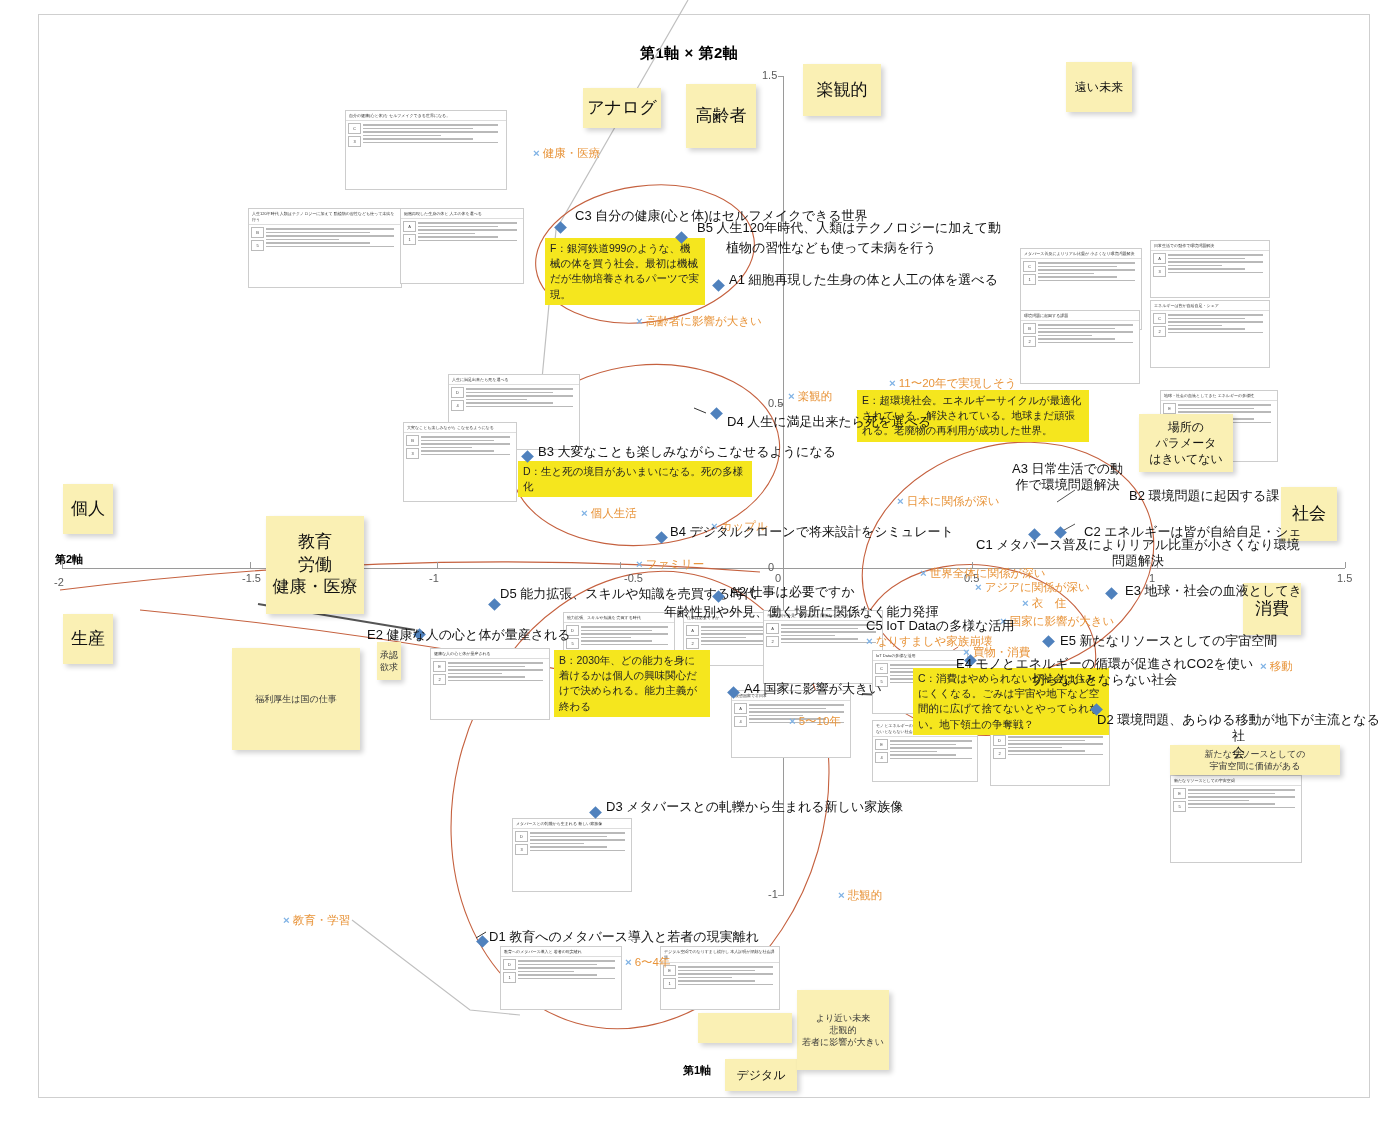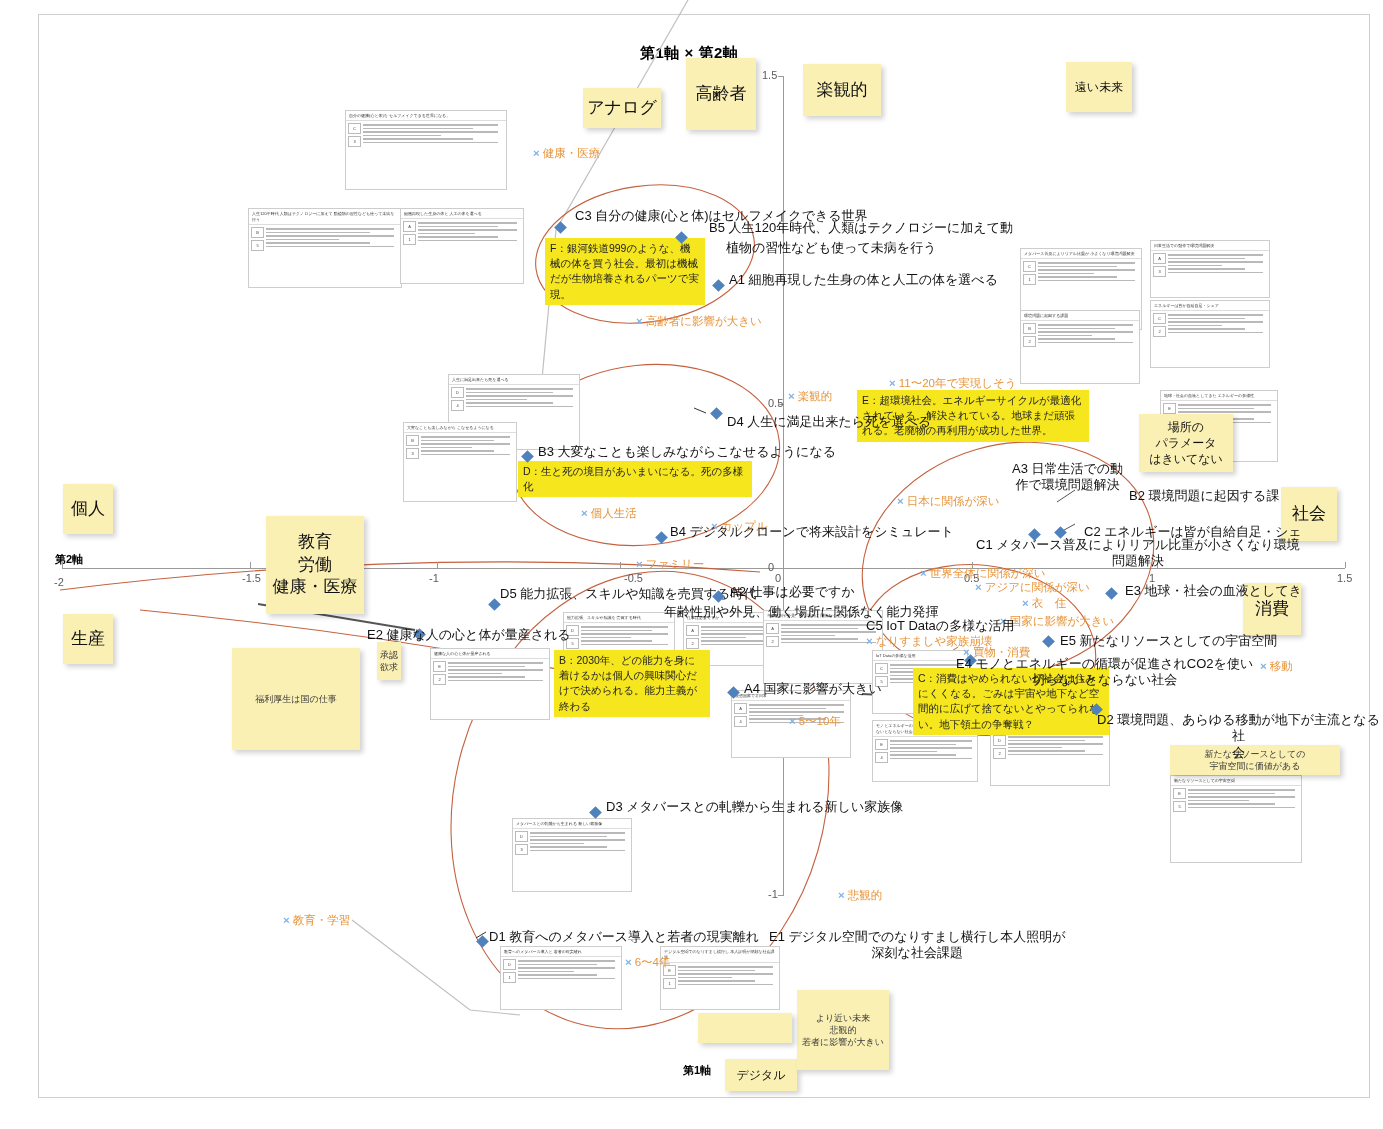--- a/index.html
+++ b/index.html
@@ -484,21 +484,21 @@
     <div class="ticklabel" style="left: 1337px; top: 572px;">1.5</div>
     <div class="tickmark tick-y" style="top: 76px;"></div>
     <div class="ticklabel" style="left: 762px; top: 69px;">1.5</div>
     <div class="tickmark tick-y" style="top: 404px;"></div>
     <div class="ticklabel" style="left: 768px; top: 397px;">0.5</div>
     <div class="tickmark tick-y" style="top: 568px;"></div>
     <div class="ticklabel" style="left: 768px; top: 561px;">0</div>
     <div class="tickmark tick-y" style="top: 895px;"></div>
     <div class="ticklabel" style="left: 768px; top: 888px;">-1</div>
     <div class="note big" style="left: 583px; top: 88px; width: 78px; height: 40px; white-space: pre-line;">アナログ</div>
-    <div class="note big" style="left: 686px; top: 58px; width: 70px; height: 72px; white-space: pre-line;">高齢者</div>
+    <div class="note big" style="left: 686px; top: 84px; width: 70px; height: 64px; white-space: pre-line;">高齢者</div>
     <div class="note big" style="left: 803px; top: 64px; width: 78px; height: 52px; white-space: pre-line;">楽観的</div>
     <div class="note mid" style="left: 1066px; top: 62px; width: 66px; height: 50px; white-space: pre-line;">遠い未来</div>
     <div class="note big" style="left: 63px; top: 484px; width: 50px; height: 50px; white-space: pre-line;">個人</div>
     <div class="note big" style="left: 266px; top: 516px; width: 98px; height: 98px; white-space: pre-line;">教育
 労働
 健康・医療</div>
     <div class="note big" style="left: 63px; top: 614px; width: 50px; height: 50px; white-space: pre-line;">生産</div>
     <div class="note big" style="left: 1281px; top: 487px; width: 56px; height: 54px; white-space: pre-line;">社会</div>
     <div class="note big" style="left: 1243px; top: 583px; width: 58px; height: 52px; white-space: pre-line;">消費</div>
     <div class="note mid" style="left: 1139px; top: 414px; width: 94px; height: 58px; white-space: pre-line;">場所の
@@ -533,21 +533,21 @@
     <div class="xlab" style="left: 866px; top: 634px;"><span class="x">×</span><span>なりすましや家族崩壊</span></div>
     <div class="xlab" style="left: 963px; top: 645px;"><span class="x">×</span><span>買物・消費</span></div>
     <div class="xlab" style="left: 1260px; top: 659px;"><span class="x">×</span><span>移動</span></div>
     <div class="xlab" style="left: 789px; top: 714px;"><span class="x">×</span><span>5〜10年</span></div>
     <div class="xlab" style="left: 625px; top: 955px;"><span class="x">×</span><span>6〜4年</span></div>
     <div class="xlab" style="left: 283px; top: 913px;"><span class="x">×</span><span>教育・学習</span></div>
     <div class="xlab" style="left: 838px; top: 888px;"><span class="x">×</span><span>悲観的</span></div>
     <div class="dot" style="left: 556px; top: 223px;"></div>
     <div class="dlabel ctr" style="left: 575px; top: 208px; white-space: pre-line;">C3 自分の健康(心と体)はセルフメイクできる世界</div>
     <div class="dot" style="left: 677px; top: 233px;"></div>
-    <div class="dlabel ctr" style="left: 697px; top: 220px; white-space: pre-line; margin-left: 12px;">B5 人生120年時代、人類はテクノロジーに加えて動</div>
+    <div class="dlabel ctr" style="left: 697px; top: 220px; white-space: pre-line;">B5 人生120年時代、人類はテクノロジーに加えて動</div>
     <div class="dlabel ctr" style="left: 726px; top: 240px; white-space: pre-line;">植物の習性なども使って未病を行う</div>
     <div class="dot" style="left: 714px; top: 281px;"></div>
     <div class="dlabel ctr" style="left: 729px; top: 272px; white-space: pre-line;">A1 細胞再現した生身の体と人工の体を選べる</div>
     <div class="dot" style="left: 712px; top: 409px;"></div>
     <div class="dlabel ctr" style="left: 727px; top: 414px; white-space: pre-line;">D4 人生に満足出来たら死を選べる</div>
     <div class="dot" style="left: 523px; top: 452px;"></div>
     <div class="dlabel ctr" style="left: 538px; top: 444px; white-space: pre-line;">B3 大変なことも楽しみながらこなせるようになる</div>
     <div class="dot" style="left: 657px; top: 533px;"></div>
     <div class="dlabel ctr" style="left: 670px; top: 524px; white-space: pre-line;">B4 デジタルクローンで将来設計をシミュレート</div>
     <div class="dot" style="left: 490px; top: 600px;"></div>
@@ -575,15 +575,13 @@
 切らないとならない社会</div>
     <div class="dot" style="left: 1092px; top: 705px;"></div>
     <div class="dlabel ctr" style="left: 1094px; top: 712px; white-space: pre-line;">D2 環境問題、あらゆる移動が地下が主流となる社
 会</div>
     <div class="dot" style="left: 729px; top: 688px;"></div>
     <div class="dlabel ctr" style="left: 744px; top: 681px; white-space: pre-line;">A4 国家に影響が大きい</div>
     <div class="dot" style="left: 591px; top: 808px;"></div>
     <div class="dlabel ctr" style="left: 606px; top: 799px; white-space: pre-line;">D3 メタバースとの軋轢から生まれる新しい家族像</div>
     <div class="dot" style="left: 478px; top: 937px;"></div>
     <div class="dlabel ctr" style="left: 489px; top: 929px; white-space: pre-line;">D1 教育へのメタバース導入と若者の現実離れ</div>
-    <div class="dlabel ctr" style="left: 769px; top: 929px; white-space: pre-line;">E1 デジタル空間でのなりすまし横行し本人照明が
-深刻な社会課題</div>
   </div>
 
 </body></html>

